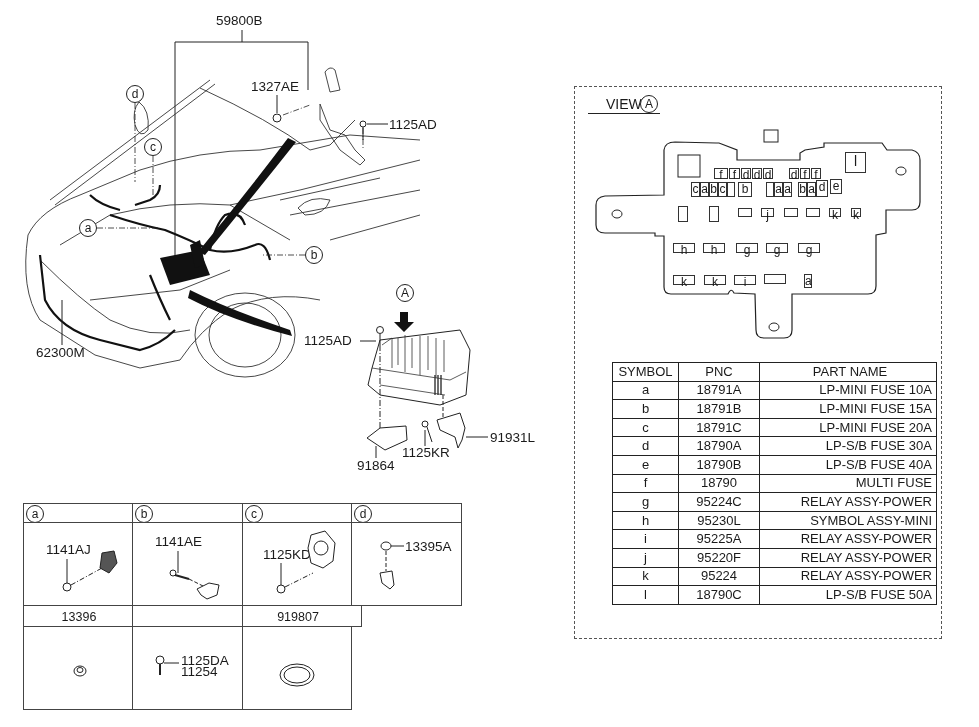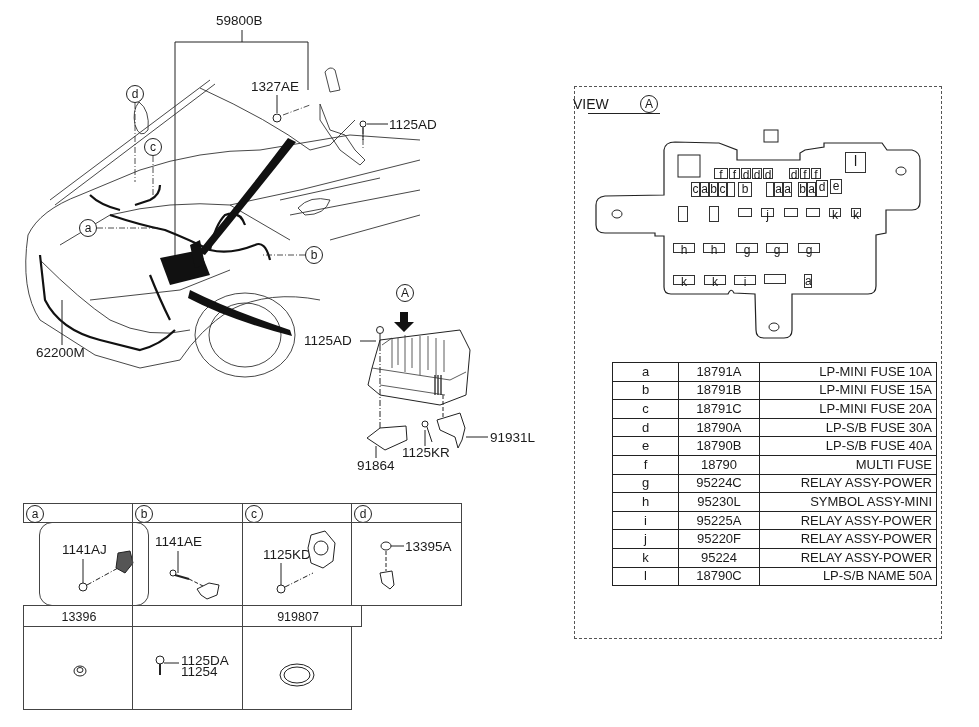--- a/index.html
+++ b/index.html
@@ -6,21 +6,21 @@
   body { width: 979px; height: 727px; position: relative; overflow: hidden;
          font-family: "Liberation Sans", sans-serif; color: #1a1a1a; }
   .lbl { position: absolute; font-size: 13.5px; white-space: nowrap; line-height: 1; }
   svg.art { position: absolute; left: 0; top: 0; }
   .circ { position: absolute; width: 16px; height: 16px; border: 1px solid #222; border-radius: 50%;
           font-size: 12px; line-height: 16px; text-align: center; background: #fff; }
 
   
   #view-panel { position: absolute; left: 574px; top: 86px; width: 368px; height: 553px;
                 border: 1px dashed #555; box-sizing: border-box; }
-  #view-title { position: absolute; left: 573px; top: 96px; font-size: 14px; }
+  #view-title { position: absolute; left: 606px; top: 96px; font-size: 14px; }
   #view-underline { position: absolute; left: 588px; top: 113px; width: 72px; height: 1px; background: #222; }
   #view-circ { left: 640px; top: 95px; }
 
   
   table.parts { position: absolute; left: 612px; top: 362px; border-collapse: collapse;
                 font-size: 13px; }
   table.parts td { border: 1px solid #222; padding: 0 4px; height: 17.6px; line-height: 16px; }
   table.parts td.sym { width: 57px; text-align: center; }
   table.parts td.pnc { width: 72px; text-align: center; }
   table.parts td.name { width: 164px; text-align: right; padding-left: 8px; }
@@ -120,21 +120,21 @@
     <line x1="425" y1="430" x2="425" y2="446" stroke="#222"></line>
     <path d="M437,420 L460,413 L465,428 L462,440 L458,448 L455,437 L440,430 Z" fill="#fff" stroke="#222"></path>
     <line x1="466" y1="437" x2="488" y2="437" stroke="#222"></line>
     <line x1="443" y1="395" x2="443" y2="418" stroke="#222" stroke-dasharray="4,2"></line>
   </g>
 </svg>
 
 <div class="lbl" style="left:216px;top:14px;">59800B</div>
 <div class="lbl" style="left:251px;top:80px;">1327AE</div>
 <div class="lbl" style="left:389px;top:118px;">1125AD</div>
-<div class="lbl" style="left:36px;top:346px;">62200M</div>
+<div class="lbl" style="left:36px;top:346px;">62300M</div>
 <div class="lbl" style="left:304px;top:334px;">1125AD</div>
 <div class="lbl" style="left:357px;top:459px;">91864</div>
 <div class="lbl" style="left:402px;top:446px;">1125KR</div>
 <div class="lbl" style="left:490px;top:431px;">91931L</div>
 
 <div class="circ" style="left:126px;top:85px;">d</div>
 <div class="circ" style="left:144px;top:138px;">c</div>
 <div class="circ" style="left:79px;top:219px;">a</div>
 <div class="circ" style="left:305px;top:246px;">b</div>
 <div class="circ" style="left:396px;top:284px;">A</div>
@@ -197,20 +197,25 @@
 
   <div class="fuse" style="left:673px;top:275px;width:22px;height:10px;">k</div>
   <div class="fuse" style="left:704px;top:275px;width:22px;height:10px;">k</div>
   <div class="fuse" style="left:734px;top:275px;width:22px;height:10px;">i</div>
   <div class="fuse" style="left:764px;top:274px;width:22px;height:10px;"></div>
   <div class="fuse" style="left:804px;top:274px;width:8px;height:14px;">a</div>
 </div>
 
 <table class="parts">
   <tbody id="parts-body">
+    <tr>
+      <td class="sym">SYMBOL</td>
+      <td class="pnc">PNC</td>
+      <td class="name" style="text-align:center;">PART NAME</td>
+    </tr>
   <tr>
         <td class="sym">a</td>
         <td class="pnc">18791A</td>
         <td class="name">LP-MINI FUSE 10A</td>
       </tr>
       <tr>
         <td class="sym">b</td>
         <td class="pnc">18791B</td>
         <td class="name">LP-MINI FUSE 15A</td>
       </tr>
@@ -255,41 +260,41 @@
         <td class="name">RELAY ASSY-POWER</td>
       </tr>
       <tr>
         <td class="sym">k</td>
         <td class="pnc">95224</td>
         <td class="name">RELAY ASSY-POWER</td>
       </tr>
       <tr>
         <td class="sym">l</td>
         <td class="pnc">18790C</td>
-        <td class="name">LP-S/B NAME 50A</td>
+        <td class="name">LP-S/B FUSE 50A</td>
       </tr>
     </tbody>
 </table>
 
 <div id="grid">
 
   <div class="cell" style="left:0;top:0;width:110px;height:20px;">
     <div class="circ" style="left:2px;top:1px;">a</div>
   </div>
   <div class="cell" style="left:109px;top:0;width:111px;height:20px;">
     <div class="circ" style="left:2px;top:1px;">b</div>
   </div>
   <div class="cell" style="left:219px;top:0;width:110px;height:20px;">
     <div class="circ" style="left:2px;top:1px;">c</div>
   </div>
   <div class="cell" style="left:328px;top:0;width:111px;height:20px;">
     <div class="circ" style="left:2px;top:1px;">d</div>
   </div>
 
-  <div class="cell" style="left:16px;top:19px;width:110px;height:84px;border-radius:13px;">
+  <div class="cell" style="left:0;top:19px;width:110px;height:84px;">
     <div class="lbl" style="left:22px;top:20px;">1141AJ</div>
     <svg width="110" height="84" style="position:absolute;left:0;top:0;">
       <line x1="43" y1="36" x2="43" y2="62" stroke="#222"></line>
       <circle cx="43" cy="64" r="4" fill="#fff" stroke="#222"></circle>
       <line x1="47" y1="62" x2="78" y2="45" stroke="#222" stroke-dasharray="5,2,1,2"></line>
       <path d="M78,30 L90,28 L93,40 L85,50 L76,45 Z" fill="#555" stroke="#222"></path>
     </svg>
   </div>
   <div class="cell" style="left:109px;top:19px;width:111px;height:84px;">
     <div class="lbl" style="left:22px;top:12px;">1141AE</div>

